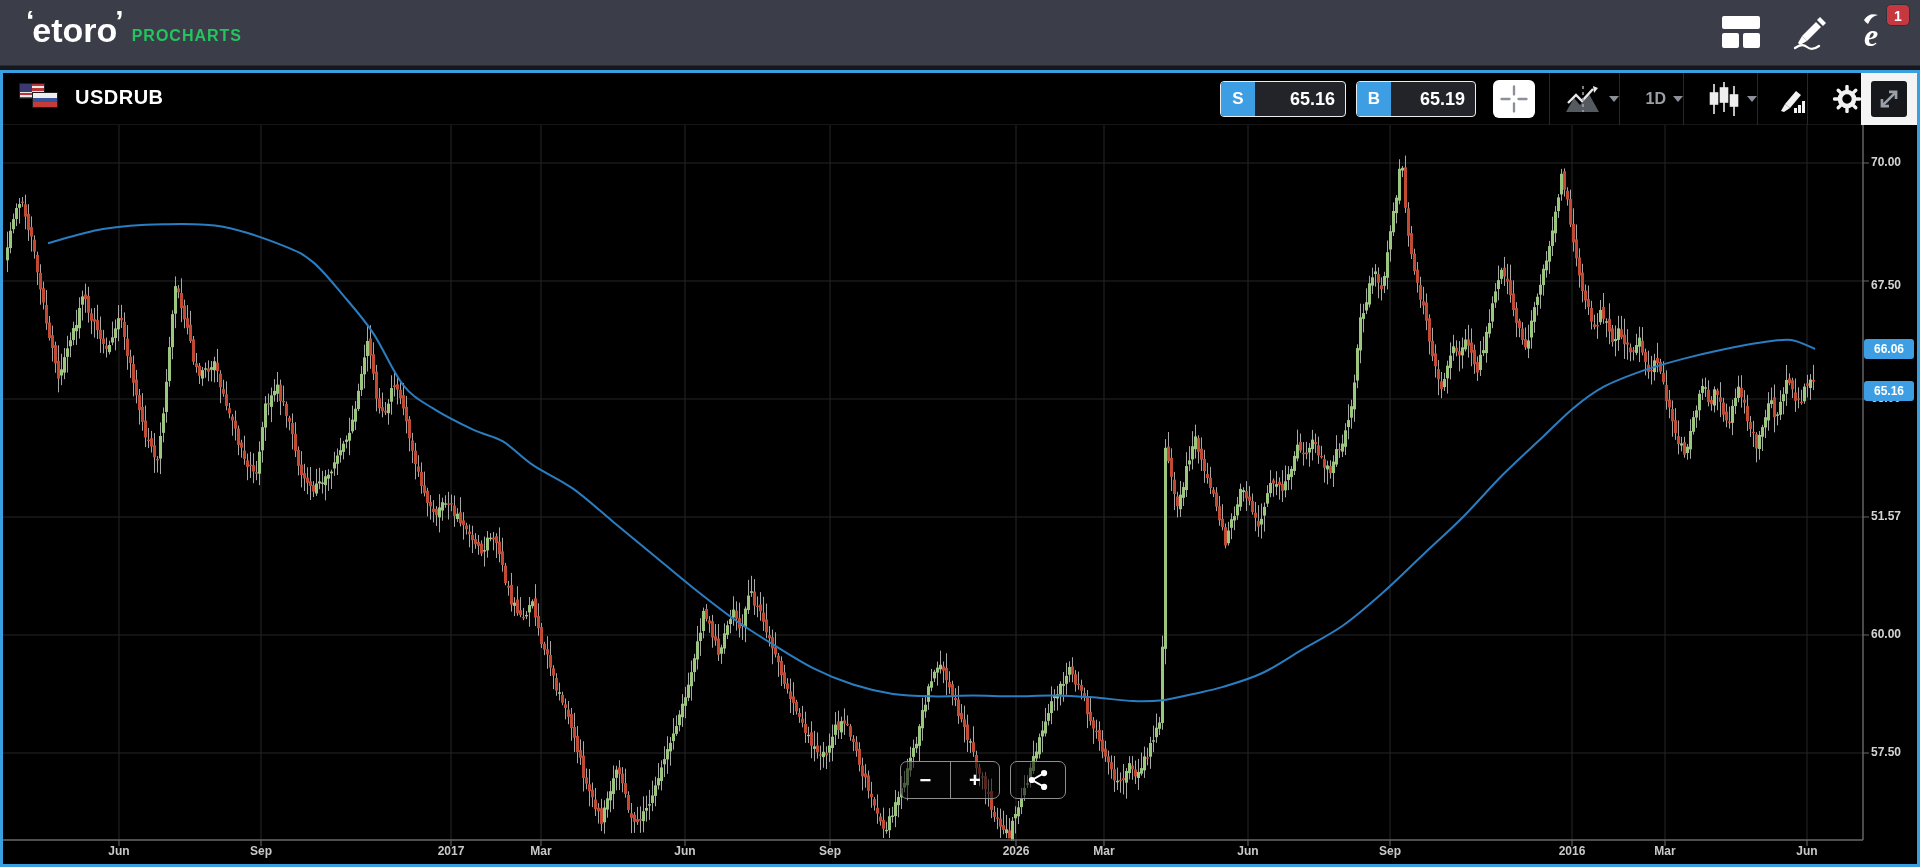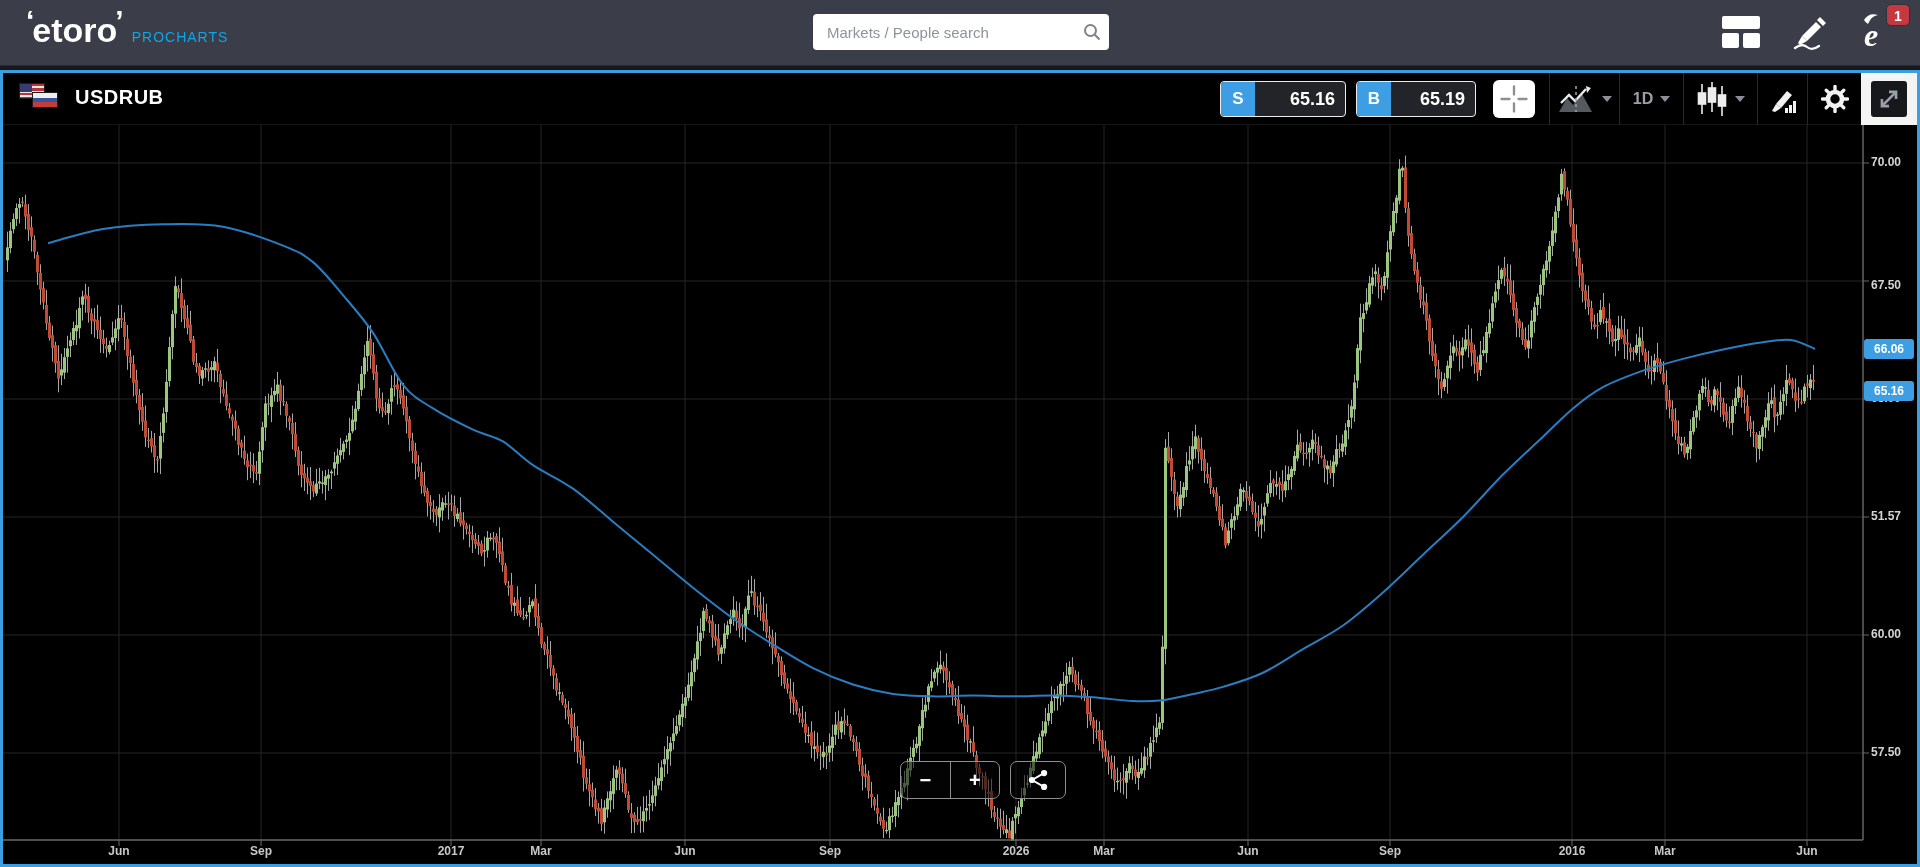--- a/index.html
+++ b/index.html
@@ -7,21 +7,21 @@
               font-family:"Liberation Sans", sans-serif; }
 
   
   .topbar { position:absolute; left:0; top:0; width:1920px; height:66px;
             background:#3b3e48; border-bottom:1px solid #2a2c33; }
   .logo-wrap { position:absolute; left:26px; top:10px; display:flex; align-items:flex-end; cursor:pointer; }
   .logo-text { color:#fff; font-size:34px; font-weight:bold; letter-spacing:0; line-height:40px; }
   .horn { color:#fff; font-size:30px; font-weight:bold; position:relative; top:-12px; }
   .horn.left { margin-right:-2px; }
   .horn.right { margin-left:-2px; }
-  .product { color:#0ea5e9; font-size:14px; font-weight:normal; letter-spacing:1px; margin-left:8px; margin-bottom:5px; }
+  .product { color:#22c55e; font-size:16px; font-weight:bold; letter-spacing:1px; margin-left:8px; margin-bottom:5px; }
 
   .search-box { position:absolute; left:813px; top:14px; width:296px; height:36px;
                 background:#fff; border-radius:4px; display:flex; align-items:center; }
   .search-box input { flex:1; border:none; outline:none; background:transparent;
                       font-size:15px; color:#333; padding:0 8px 0 14px;
                       font-family:"Liberation Sans", sans-serif; }
   .search-box input::placeholder { color:#8d939c; }
   .search-ico { width:34px; display:flex; justify-content:center; cursor:pointer; }
 
   .tb-icon { position:absolute; top:16px; cursor:pointer; }
@@ -48,21 +48,21 @@
   .toolbar { position:absolute; right:0; top:0; height:52px; display:flex; align-items:center; }
   .trade-btn { width:126px; height:36px; border:1px solid #ececec; border-radius:4px;
                display:flex; overflow:hidden; cursor:pointer; background:#222429; }
   .trade-btn.buy { width:120px; margin-left:10px; }
   .trade-btn .side { width:34px; background:#3d9ee3; color:#fff; font-size:17px; font-weight:bold;
                      display:flex; align-items:center; justify-content:center; }
   .trade-btn .price { flex:1; color:#fff; font-size:18px; font-weight:bold;
                       display:flex; align-items:center; justify-content:flex-end; padding-right:10px; }
   .xhair-btn { width:42px; height:38px; background:#fff; border-radius:6px; margin-left:17px;
                display:flex; align-items:center; justify-content:center; cursor:pointer; }
-  .tool-cell { height:52px; display:flex; align-items:center; justify-content:center;
+  .tool-cell { height:52px; display:flex; align-items:center; justify-content:flex-end;
                cursor:pointer; border-left:1px solid #282828; }
   .caret { width:0; height:0; border-left:5px solid transparent; border-right:5px solid transparent;
            border-top:6px solid #8a8f98; margin-left:7px; }
   .interval-txt { color:#9aa0a6; font-size:16px; font-weight:bold; }
   .fs-btn { width:56px; height:52px; background:#f4f4f4; display:flex; align-items:center;
             justify-content:center; cursor:pointer; }
   .fs-inner { width:36px; height:36px; background:#17181c; border-radius:3px;
               display:flex; align-items:center; justify-content:center; }
 
   
@@ -91,29 +91,20 @@
 <body>
 
 <div class="topbar">
   <div class="logo-wrap">
     <span class="horn left">‘</span>
     <span class="logo-text">etoro</span>
     <span class="horn right">’</span>
     <span class="product">PROCHARTS</span>
   </div>
 
-  <div class="search-box">
-    <input type="text" placeholder="Markets / People search" style="">
-    <span class="search-ico">
-      <svg width="20" height="20" viewBox="0 0 20 20">
-        <circle cx="8.5" cy="8.5" r="5.5" fill="none" stroke="#7c828b" stroke-width="2"></circle>
-        <line x1="12.8" y1="12.8" x2="17.5" y2="17.5" stroke="#7c828b" stroke-width="2"></line>
-      </svg>
-    </span>
-  </div>
 
   <div class="tb-icon layout-ico">
     <span class="r" style="left:0;top:0;width:38px;height:13px;"></span>
     <span class="r" style="left:0;top:17px;width:17px;height:15px;"></span>
     <span class="r" style="left:21px;top:17px;width:17px;height:15px;"></span>
   </div>
 
   <div class="tb-icon pencil-ico">
     <svg width="40" height="40" viewBox="0 0 40 40">
       <polygon points="12,24 26,10 31,15 17,29" fill="#fff"></polygon>

